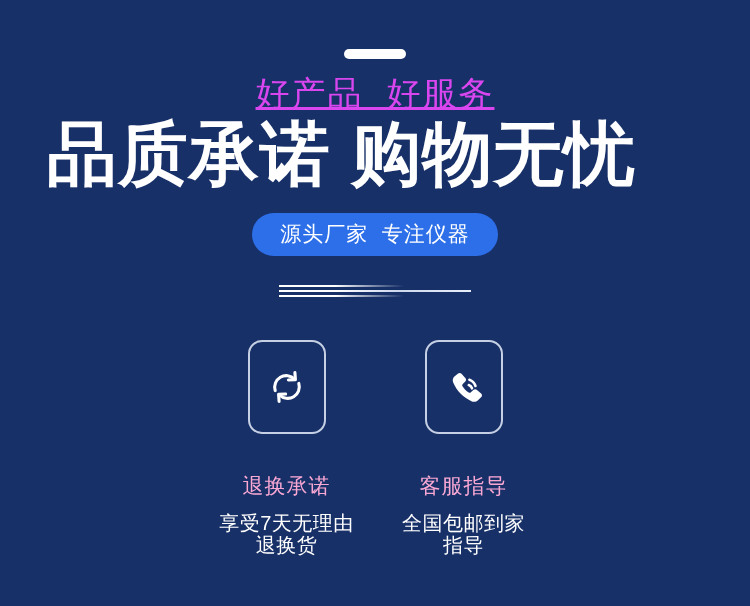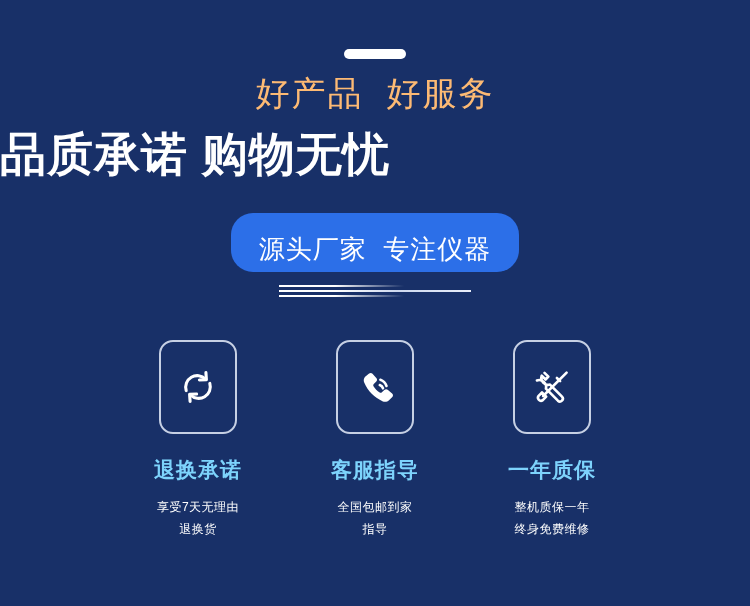--- a/index.html
+++ b/index.html
@@ -36,59 +36,61 @@
     background: #ffffff;
   }
 
   
   .subtitle {
     position: absolute;
     top: 72px;
     left: 0;
     width: 750px;
     text-align: center;
-    color: #fdba74;
+    color: #d946ef;
     font-size: 34px;
     line-height: 42px;
     font-weight: 400;
     letter-spacing: 2px;
     white-space: pre;
+    text-decoration: underline;
   }
 
   
   .headline {
     position: absolute;
     top: 116px;
     left: 0;
     width: 682px;
+    text-align: center;
     color: #ffffff;
-    font-size: 46px;
+    font-size: 70px;
     line-height: 76px;
     font-weight: 700;
     letter-spacing: 1px;
     white-space: pre;
   }
 
   
   .badge-wrap {
     position: absolute;
     top: 213px;
     left: 0;
     width: 750px;
     text-align: center;
   }
   .badge {
     display: inline-block;
     background: #2c6fe8;
     color: #ffffff;
-    font-size: 26px;
+    font-size: 21px;
     line-height: 21px;
     font-weight: 400;
     letter-spacing: 1px;
-    padding: 26px 28px 12px 28px;
+    padding: 10px 28px 12px 28px;
     border-radius: 22px;
     white-space: pre;
   }
 
   
   .divider {
     position: absolute;
     top: 283px;
     left: 50%;
     transform: translateX(-50%);
@@ -139,33 +141,33 @@
     border-radius: 14px;
     display: flex;
     align-items: center;
     justify-content: center;
     box-sizing: border-box;
   }
   .icon-box svg {
     display: block;
   }
   .feature-title {
-    margin-top: 24px;
-    color: #7dd3fc;
+    margin-top: 40px;
+    color: #f9a8d4;
     font-size: 21px;
     line-height: 24px;
-    font-weight: 700;
+    font-weight: 400;
     letter-spacing: 1px;
     text-align: center;
     white-space: pre;
   }
   .feature-desc {
     margin-top: 14px;
     color: #ffffff;
-    font-size: 12px;
+    font-size: 20px;
     line-height: 22px;
     font-weight: 400;
     text-align: center;
     letter-spacing: 0.5px;
     white-space: pre-line;
   }
 </style>
 </head>
 <body>
 
@@ -213,31 +215,16 @@
             <path d="M27.4 14.8a10.0 10.0 0 0 1 6.1 6.2" stroke="#ffffff" stroke-width="2.6" stroke-linecap="round"></path>
             <path d="M26.8 20.1a5.2 5.2 0 0 1 3.2 3.2" stroke="#ffffff" stroke-width="2.6" stroke-linecap="round"></path>
           </svg>
         </span>
       </div>
       <div class="feature-title">客服指导</div>
       <div class="feature-desc">全国包邮到家
 指导</div>
     </div>
 
-    <div class="feature">
-      <div class="icon-box">
-        <span>
-          <svg width="44" height="44" viewBox="0 0 44 44" fill="none" stroke="#ffffff" stroke-width="2.6" stroke-linecap="round" stroke-linejoin="round">
-            <path d="M14.5 7.8 L18.4 11.7 L15.6 14.5 L11.7 10.6 A7.0 7.0 0 0 0 20.0 19.6 L32.0 31.6 A2.9 2.9 0 0 1 27.9 35.7 L15.9 23.7 A7.0 7.0 0 0 0 6.9 15.4"></path>
-            <path d="M36.6 7.6 L13.1 31.0"></path>
-            <path d="M26.9 13.0 L30.1 16.2"></path>
-            <path d="M12.0 27.5 L8.6 30.9 A3.0 3.0 0 0 0 12.8 35.1 L16.2 31.7 Z"></path>
-          </svg>
-        </span>
-      </div>
-      <div class="feature-title">一年质保</div>
-      <div class="feature-desc">整机质保一年
-终身免费维修</div>
-    </div>
 
 
   </div>
 </div>
 
 </body></html>

